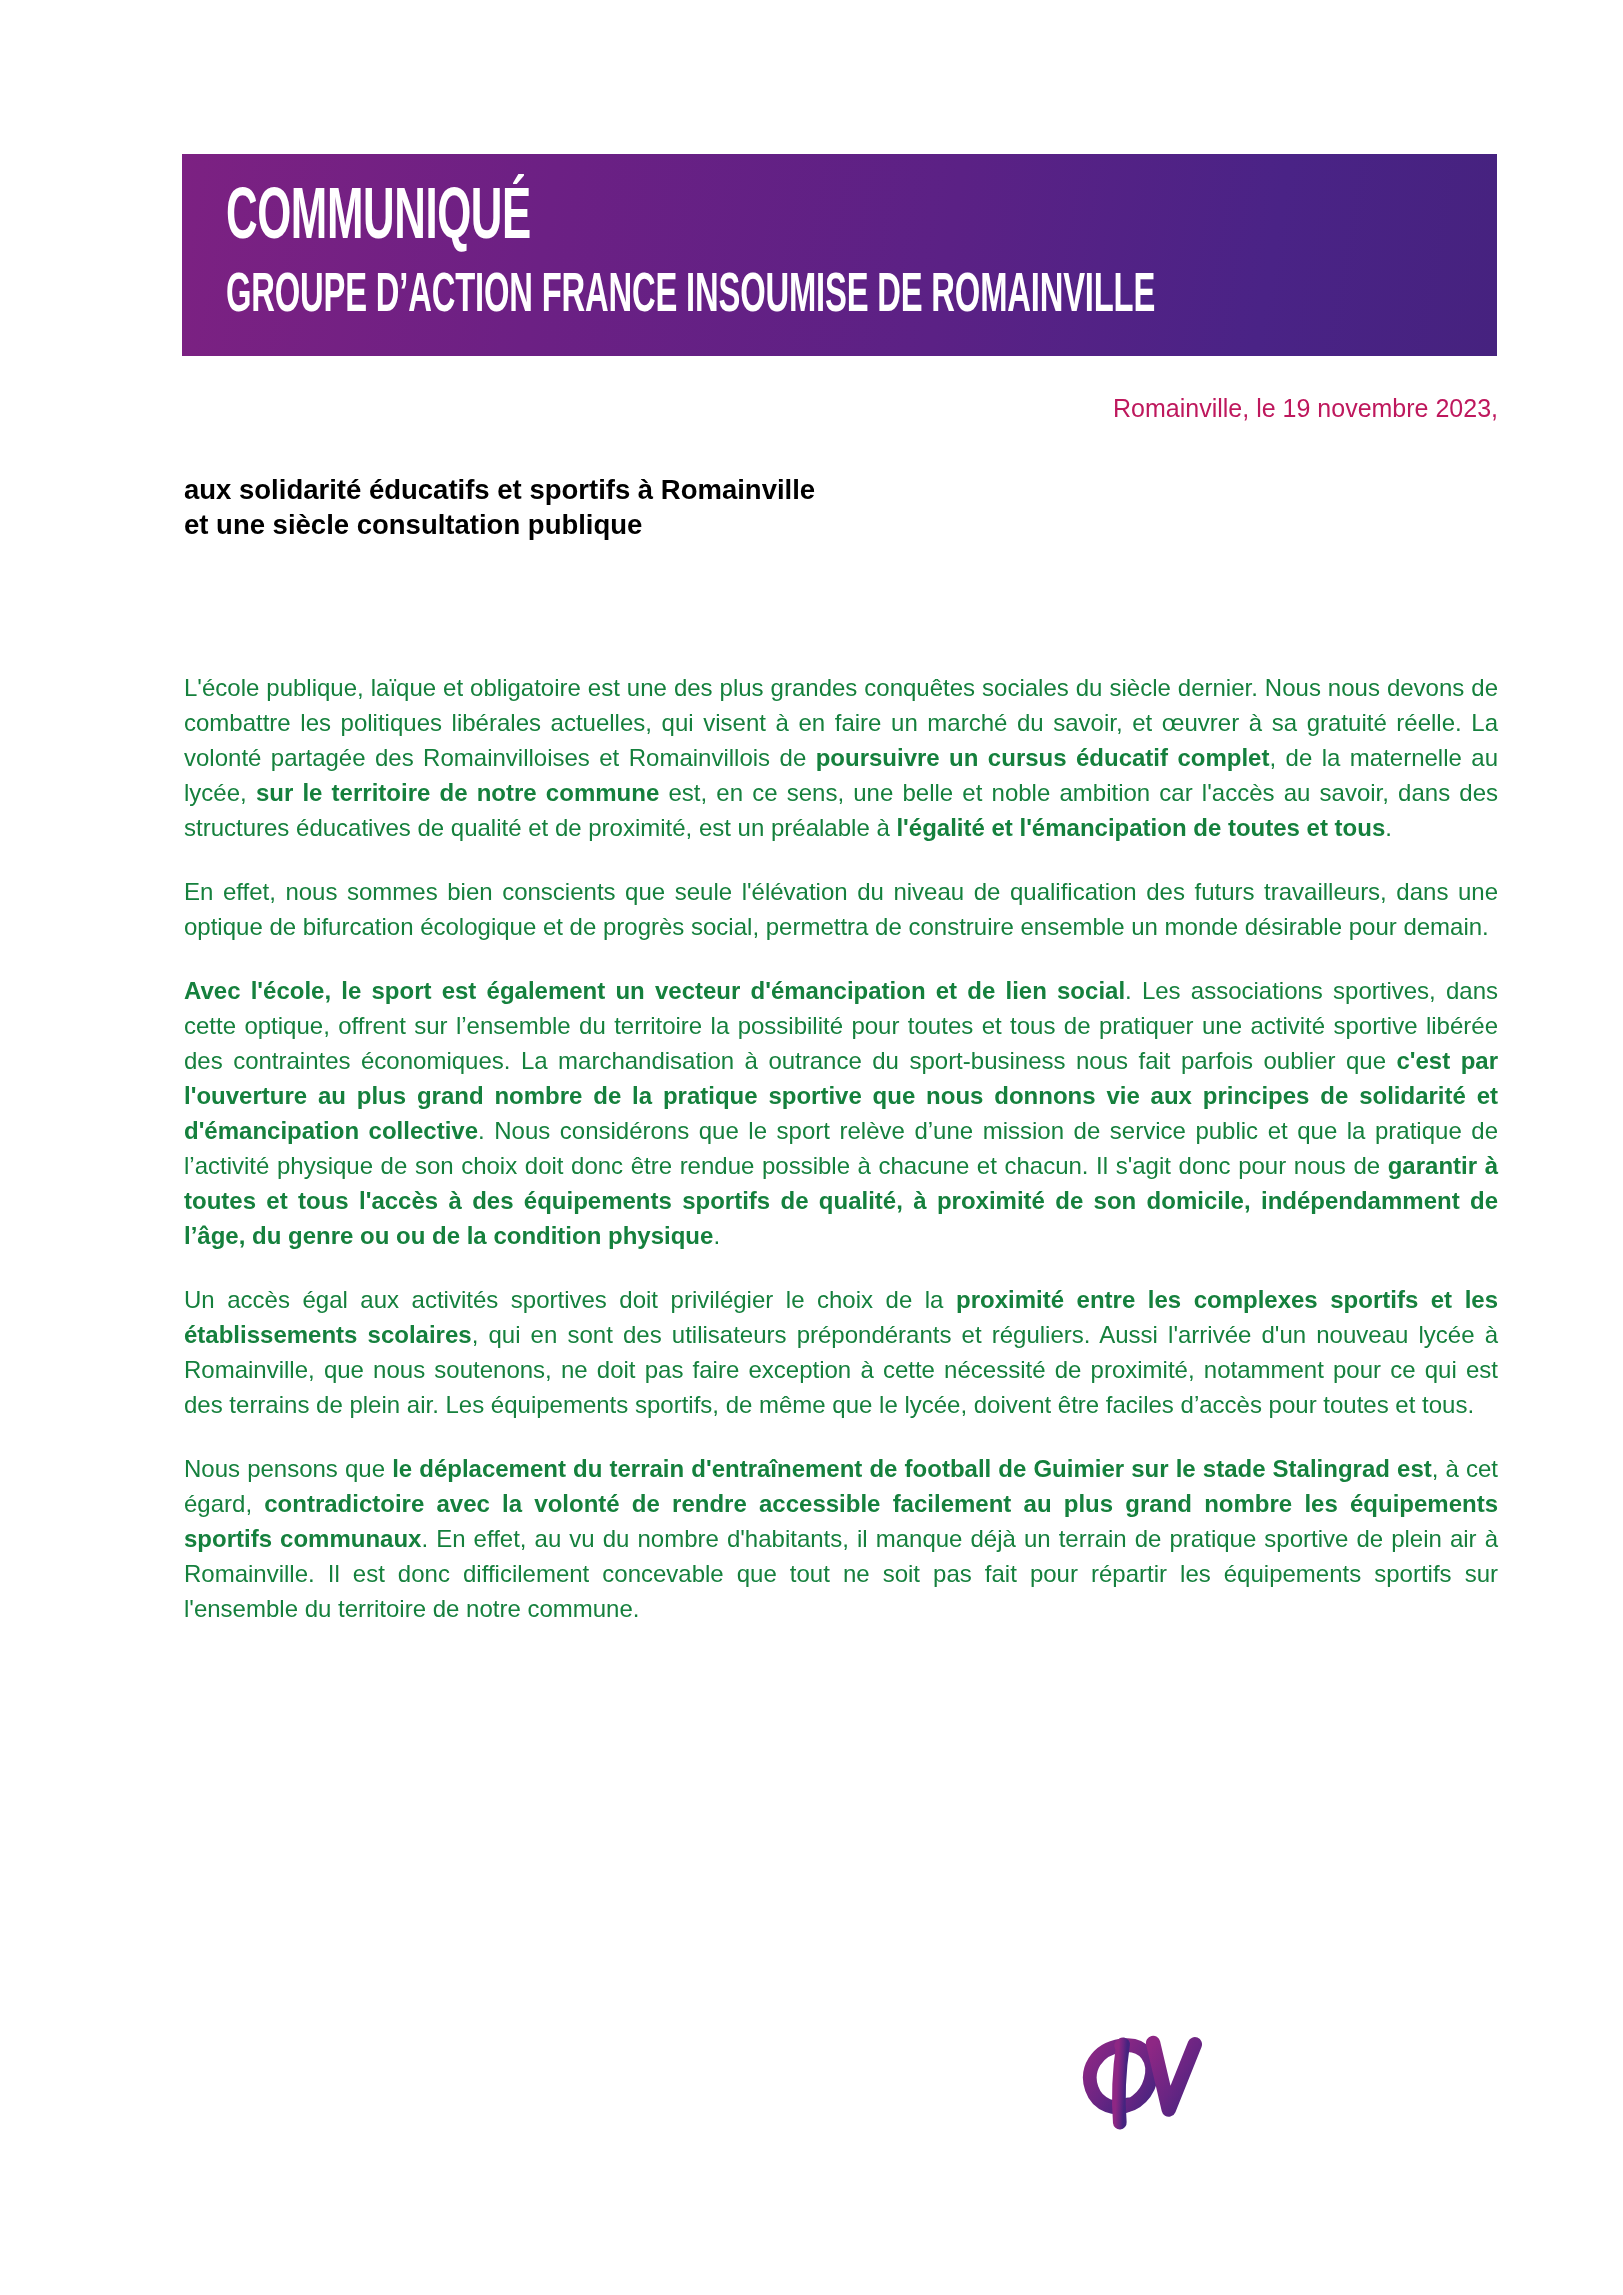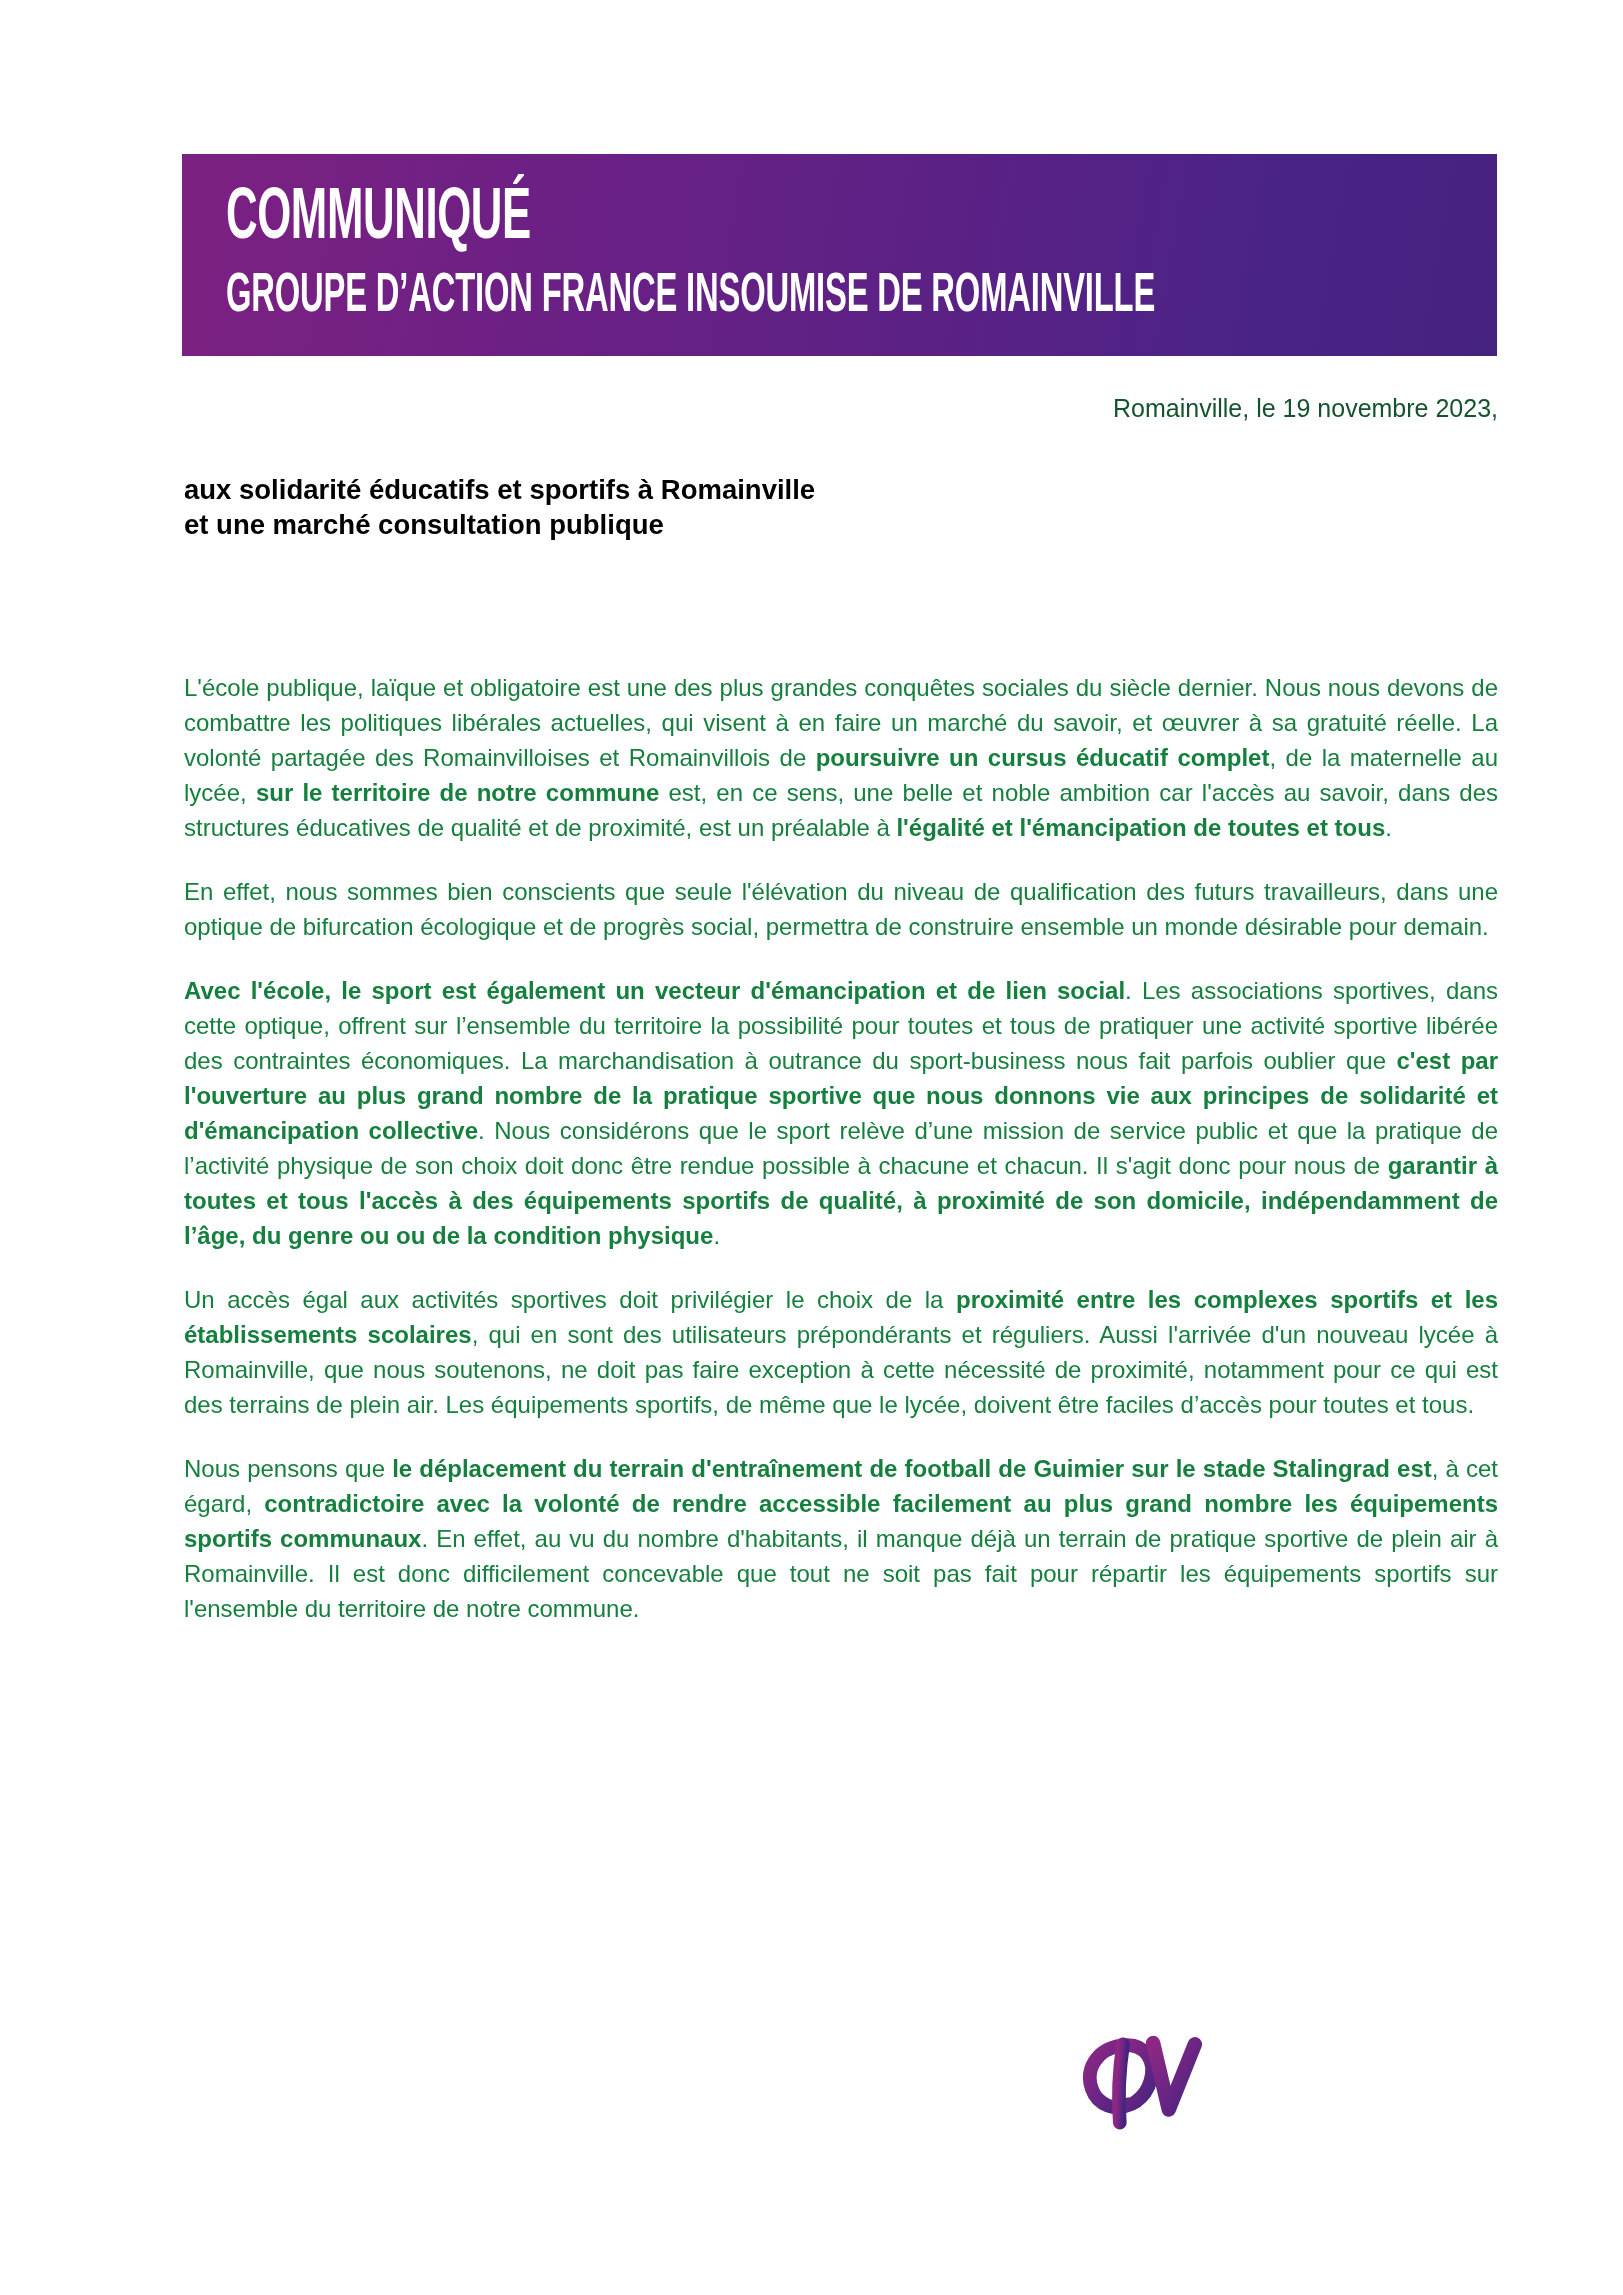--- a/index.html
+++ b/index.html
@@ -70,21 +70,21 @@
 
   
   .dateline {
     position: absolute;
     left: 156px;
     top: 393px;
     width: 1314px;
     text-align: right;
     font-size: 25px;
     line-height: 30px;
-    color: #14532d;
+    color: #be185d;
   }
 
   
   .doc-title {
     position: absolute;
     left: 156px;
     top: 472px;
     width: 1314px;
     font-size: 27.5px;
     font-weight: 700;
@@ -168,21 +168,21 @@
     <div class="banner-inner">
       <div class="banner-title">COMMUNIQUÉ</div>
       <div class="banner-subtitle">GROUPE D’ACTION FRANCE INSOUMISE DE ROMAINVILLE</div>
     </div>
   </div>
 
   <div class="dateline">Romainville, le 19 novembre 2023,</div>
 
   <div class="doc-title">
     <div>aux solidarité éducatifs et sportifs à Romainville</div>
-    <div>et une marché consultation publique</div>
+    <div>et une siècle consultation publique</div>
   </div>
 
   <div class="body-copy" id="body-copy">
       <p><span>L'école publique, laïque et obligatoire est une des plus grandes conquêtes sociales du siècle dernier. Nous nous devons de combattre les politiques libérales actuelles, qui visent à en faire un marché du savoir, et œuvrer à sa gratuité réelle. La volonté partagée des Romainvilloises et Romainvillois de </span><b>poursuivre un cursus éducatif complet</b><span>, de la maternelle au lycée, </span><b>sur le territoire de notre commune</b><span> est, en ce sens, une belle et noble ambition car l'accès au savoir, dans des structures éducatives de qualité et de proximité, est un préalable à </span><b>l'égalité et l'émancipation de toutes et tous</b><span>.</span></p>
       <p><span>En effet, nous sommes bien conscients que seule l'élévation du niveau de qualification des futurs travailleurs, dans une optique de bifurcation écologique et de progrès social, permettra de construire ensemble un monde désirable pour demain.</span></p>
       <p><b>Avec l'école, le sport est également un vecteur d'émancipation et de lien social</b><span>. Les associations sportives, dans cette optique, offrent sur l’ensemble du territoire la possibilité pour toutes et tous de pratiquer une activité sportive libérée des contraintes économiques. La marchandisation à outrance du sport-business nous fait parfois oublier que </span><b>c'est par l'ouverture au plus grand nombre de la pratique sportive que nous donnons vie aux principes de solidarité et d'émancipation collective</b><span>. Nous considérons que le sport relève d’une mission de service public et que la pratique de l’activité physique de son choix doit donc être rendue possible à chacune et chacun. Il s'agit donc pour nous de </span><b>garantir à toutes et tous l'accès à des équipements sportifs de qualité, à proximité de son domicile, indépendamment de l’âge, du genre ou ou de la condition physique</b><span>.</span></p>
       <p><span>Un accès égal aux activités sportives doit privilégier le choix de la </span><b>proximité entre les complexes sportifs et les établissements scolaires</b><span>, qui en sont des utilisateurs prépondérants et réguliers. Aussi l'arrivée d'un nouveau lycée à Romainville, que nous soutenons, ne doit pas faire exception à cette nécessité de proximité, notamment pour ce qui est des terrains de plein air. Les équipements sportifs, de même que le lycée, doivent être faciles d’accès pour toutes et tous.</span></p>
       <p><span>Nous pensons que </span><b>le déplacement du terrain d'entraînement de football de Guimier sur le stade Stalingrad est</b><span>, à cet égard, </span><b>contradictoire avec la volonté de rendre accessible facilement au plus grand nombre les équipements sportifs communaux</b><span>. En effet, au vu du nombre d'habitants, il manque déjà un terrain de pratique sportive de plein air à Romainville. Il est donc difficilement concevable que tout ne soit pas fait pour répartir les équipements sportifs sur l'ensemble du territoire de notre commune.</span></p>
     </div>
 

